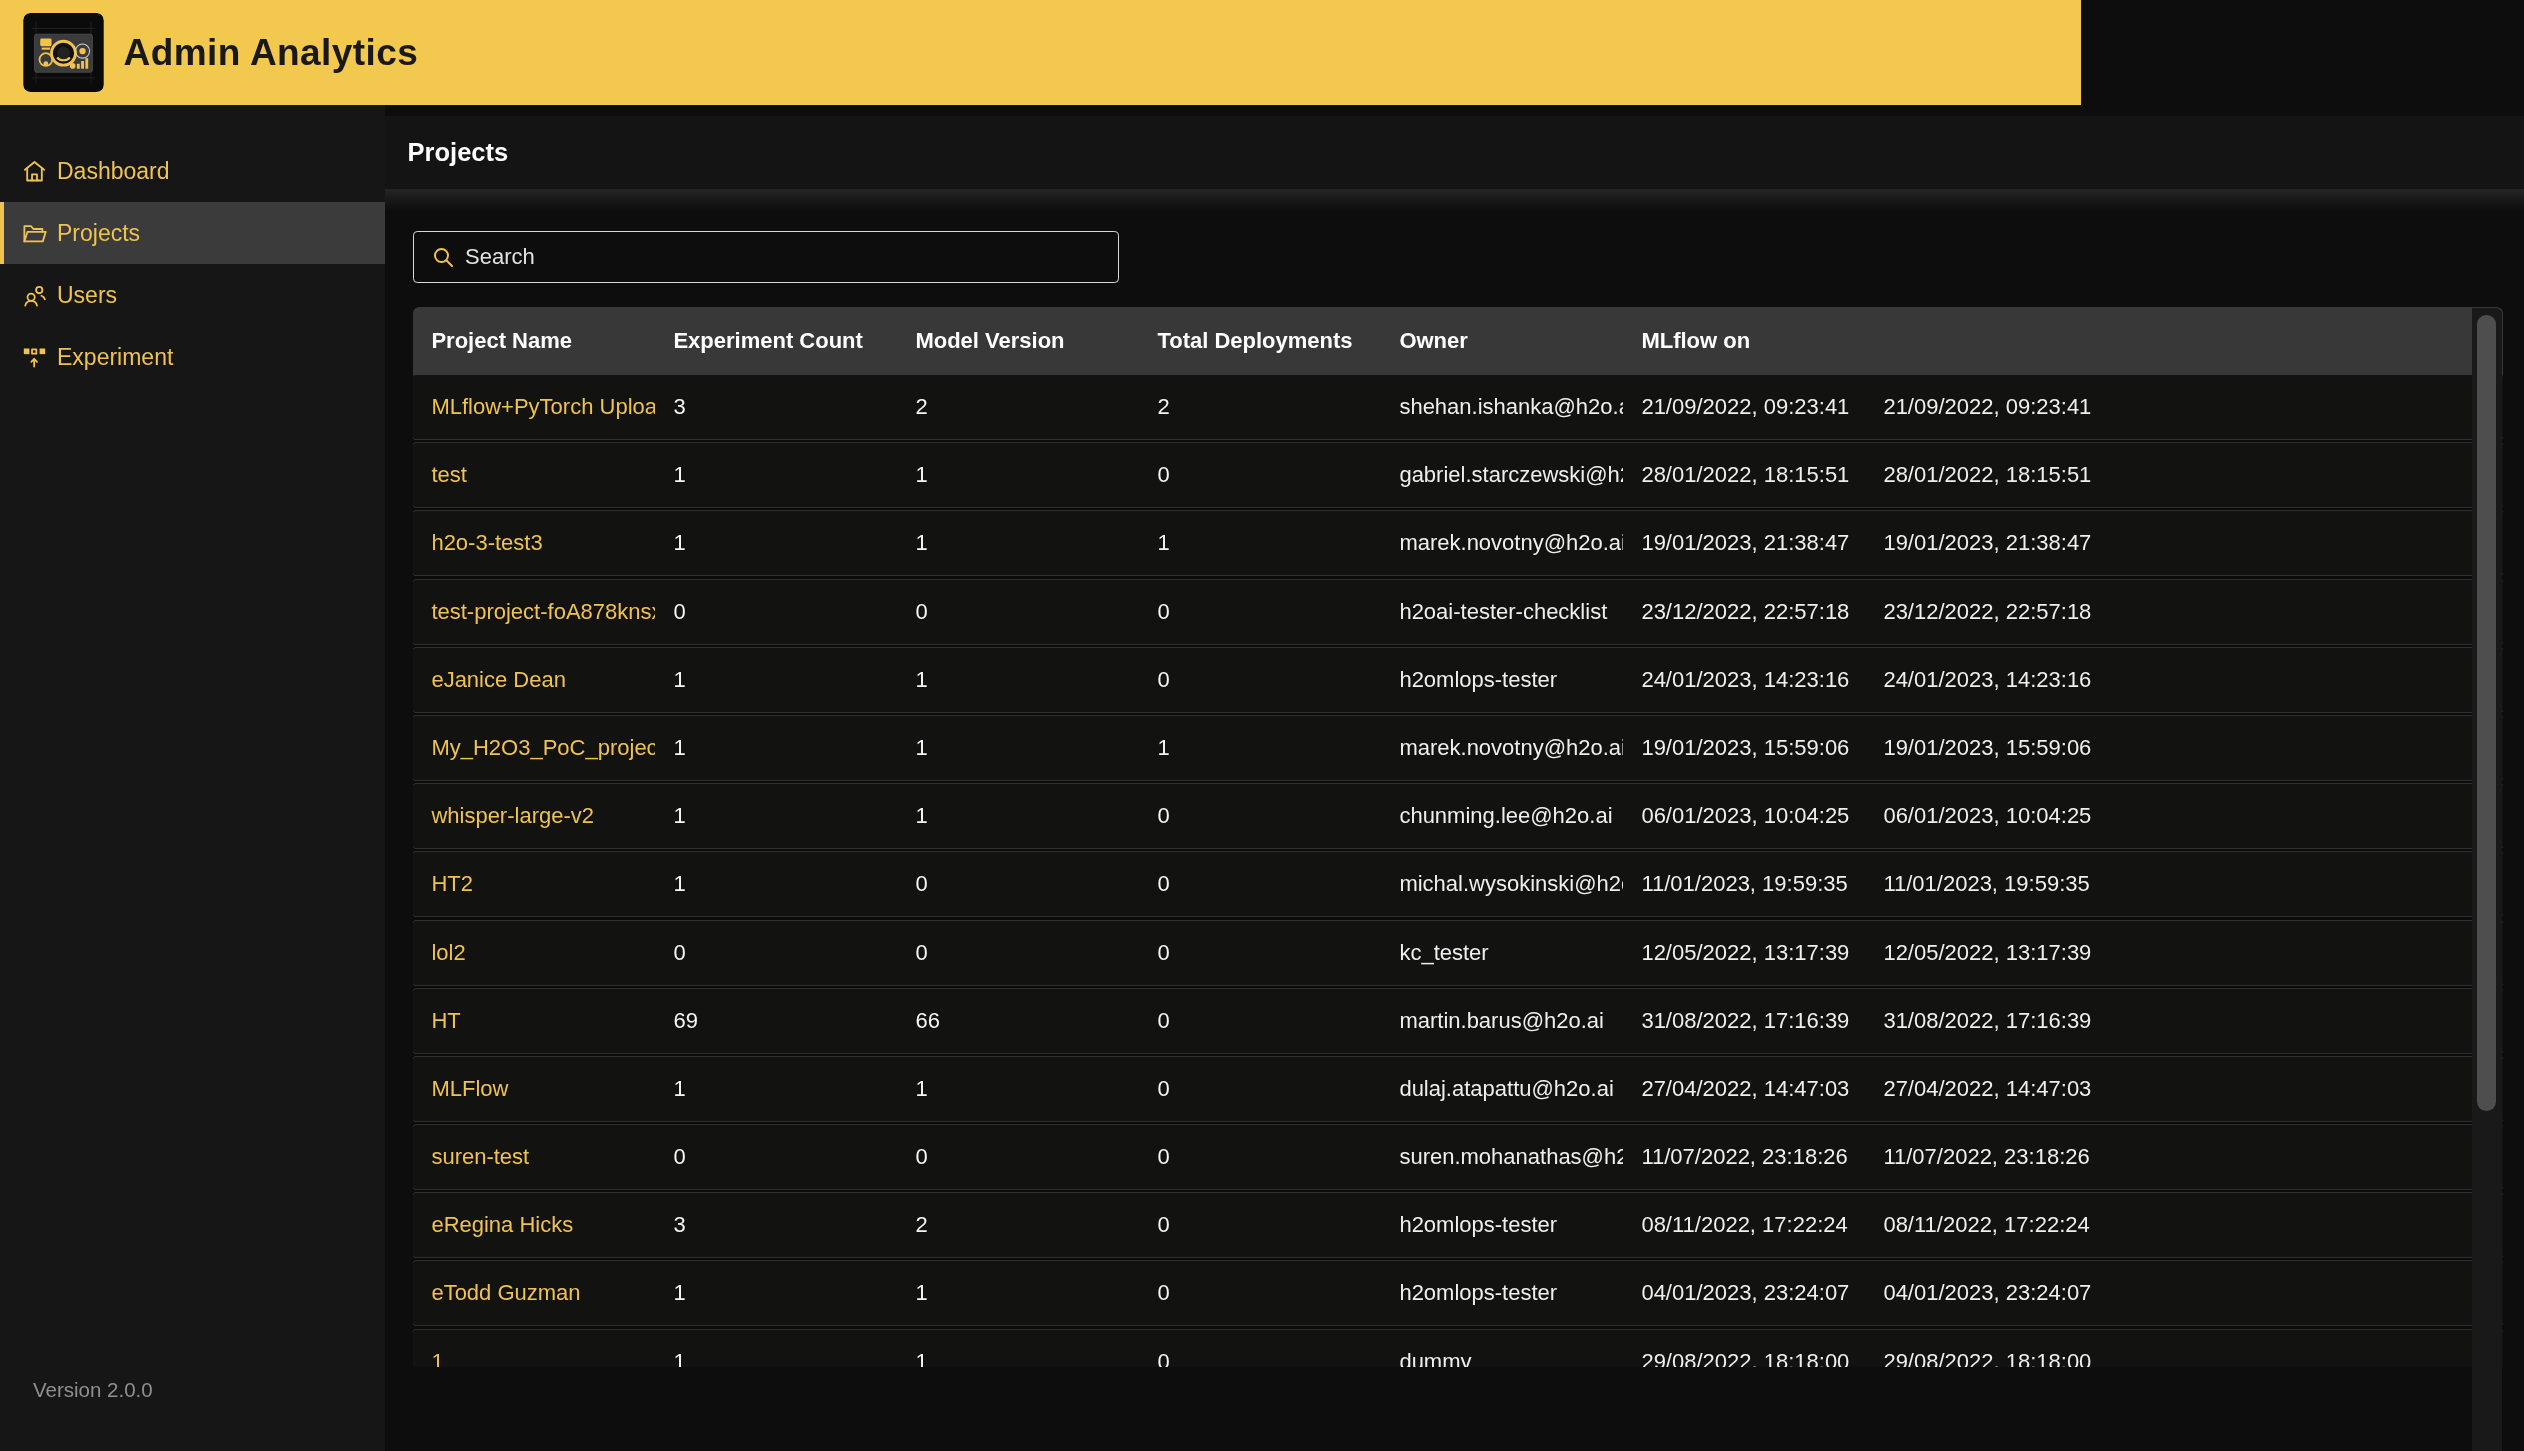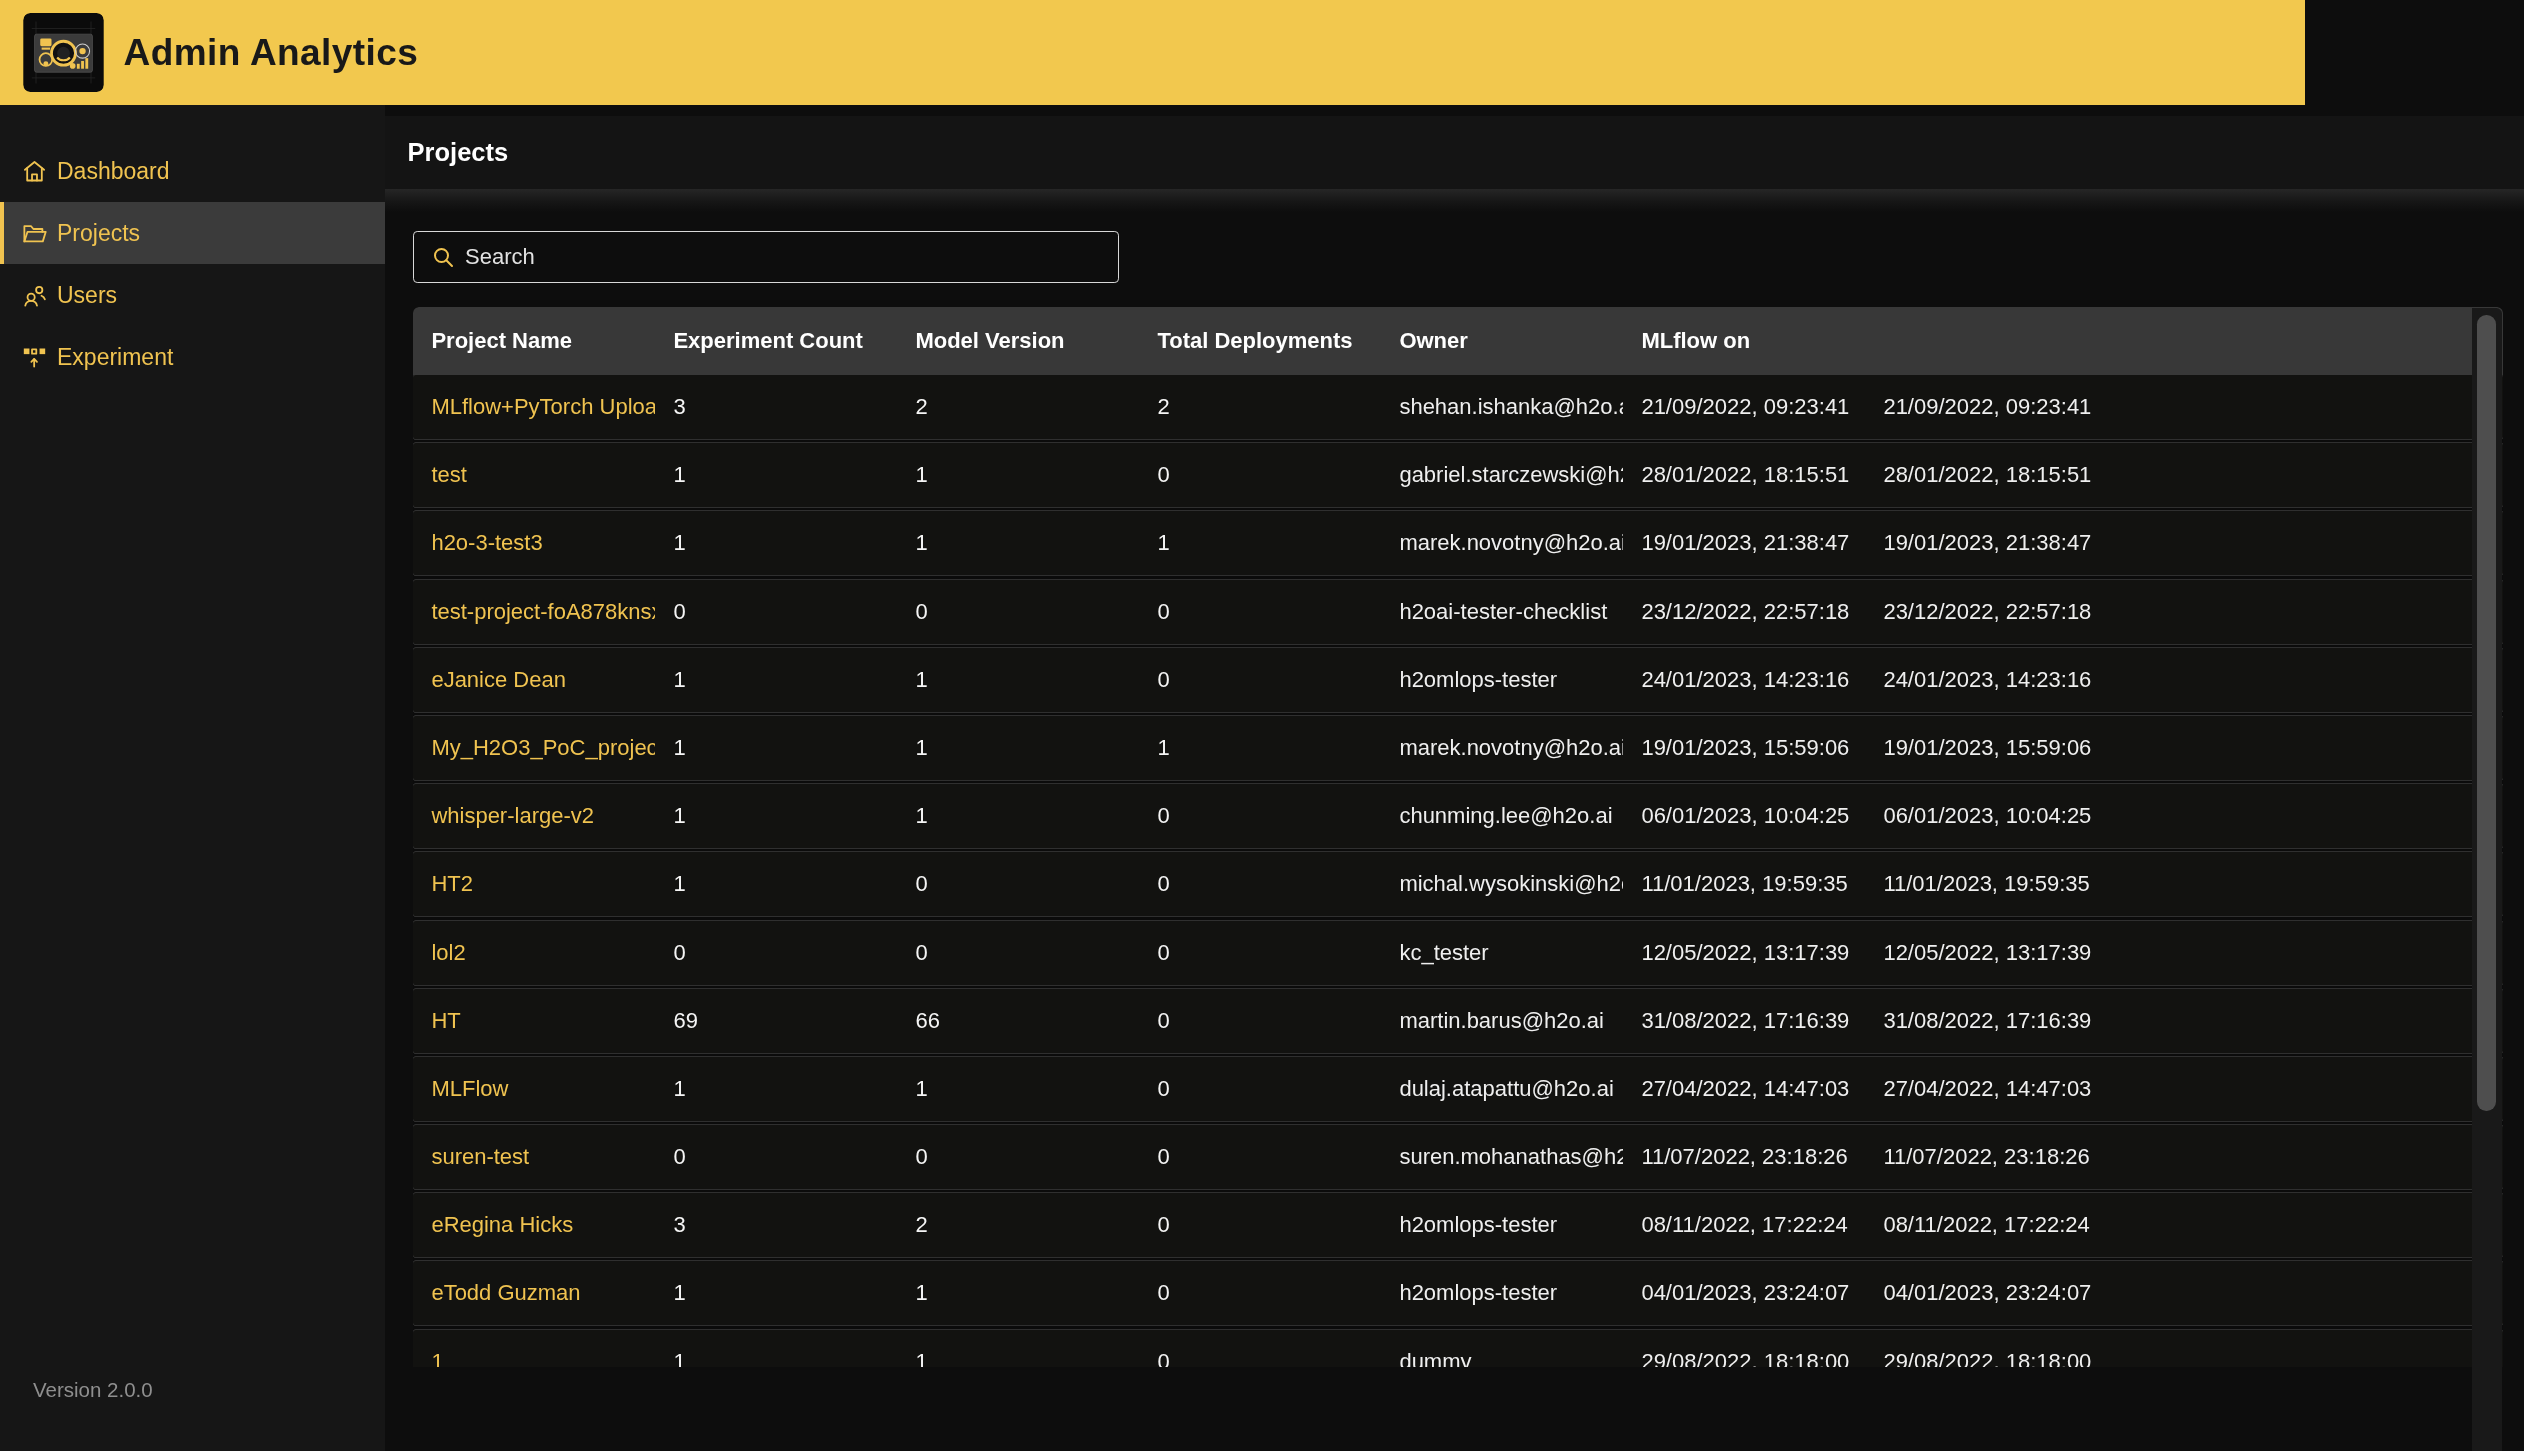--- a/index.html
+++ b/index.html
@@ -13,21 +13,21 @@
     --hairline:#3D3D3D;
     --white:#FFFFFF;
     --dim:#C9C9C9;
   }
   *{margin:0;padding:0;box-sizing:border-box;}
   html,body{background:#000;}
   body{font-family:"Liberation Sans","DejaVu Sans",sans-serif;}
   .app{position:relative;width:2525px;height:1452px;background:var(--page-bg);overflow:hidden;}
 
   
-  .topbar{position:absolute;left:0;top:0;width:2305px;height:105px;background:var(--topbar);
+  .topbar{position:absolute;left:0;top:0;width:2081px;height:105px;background:var(--topbar);
     display:flex;align-items:center;}
   .logo{width:81px;height:79px;margin-left:22.6px;border-radius:7px;display:block;}
   .app-title{margin-left:20px;font-size:37px;font-weight:700;color:#191919;letter-spacing:0.4px;}
 
   
   .sidebar{position:absolute;left:0;top:105px;width:385px;height:1347px;background:var(--sidebar-bg);}
   .nav{position:absolute;left:0;top:35px;width:100%;}
   .nav-item{position:relative;height:62px;display:flex;align-items:center;cursor:pointer;}
   .nav-item .icon{position:absolute;left:21px;width:27px;height:27px;display:flex;align-items:center;justify-content:center;}
   .nav-item .icon svg{width:27px;height:27px;stroke:var(--accent);fill:none;stroke-width:1.6;stroke-linecap:round;stroke-linejoin:round;}

